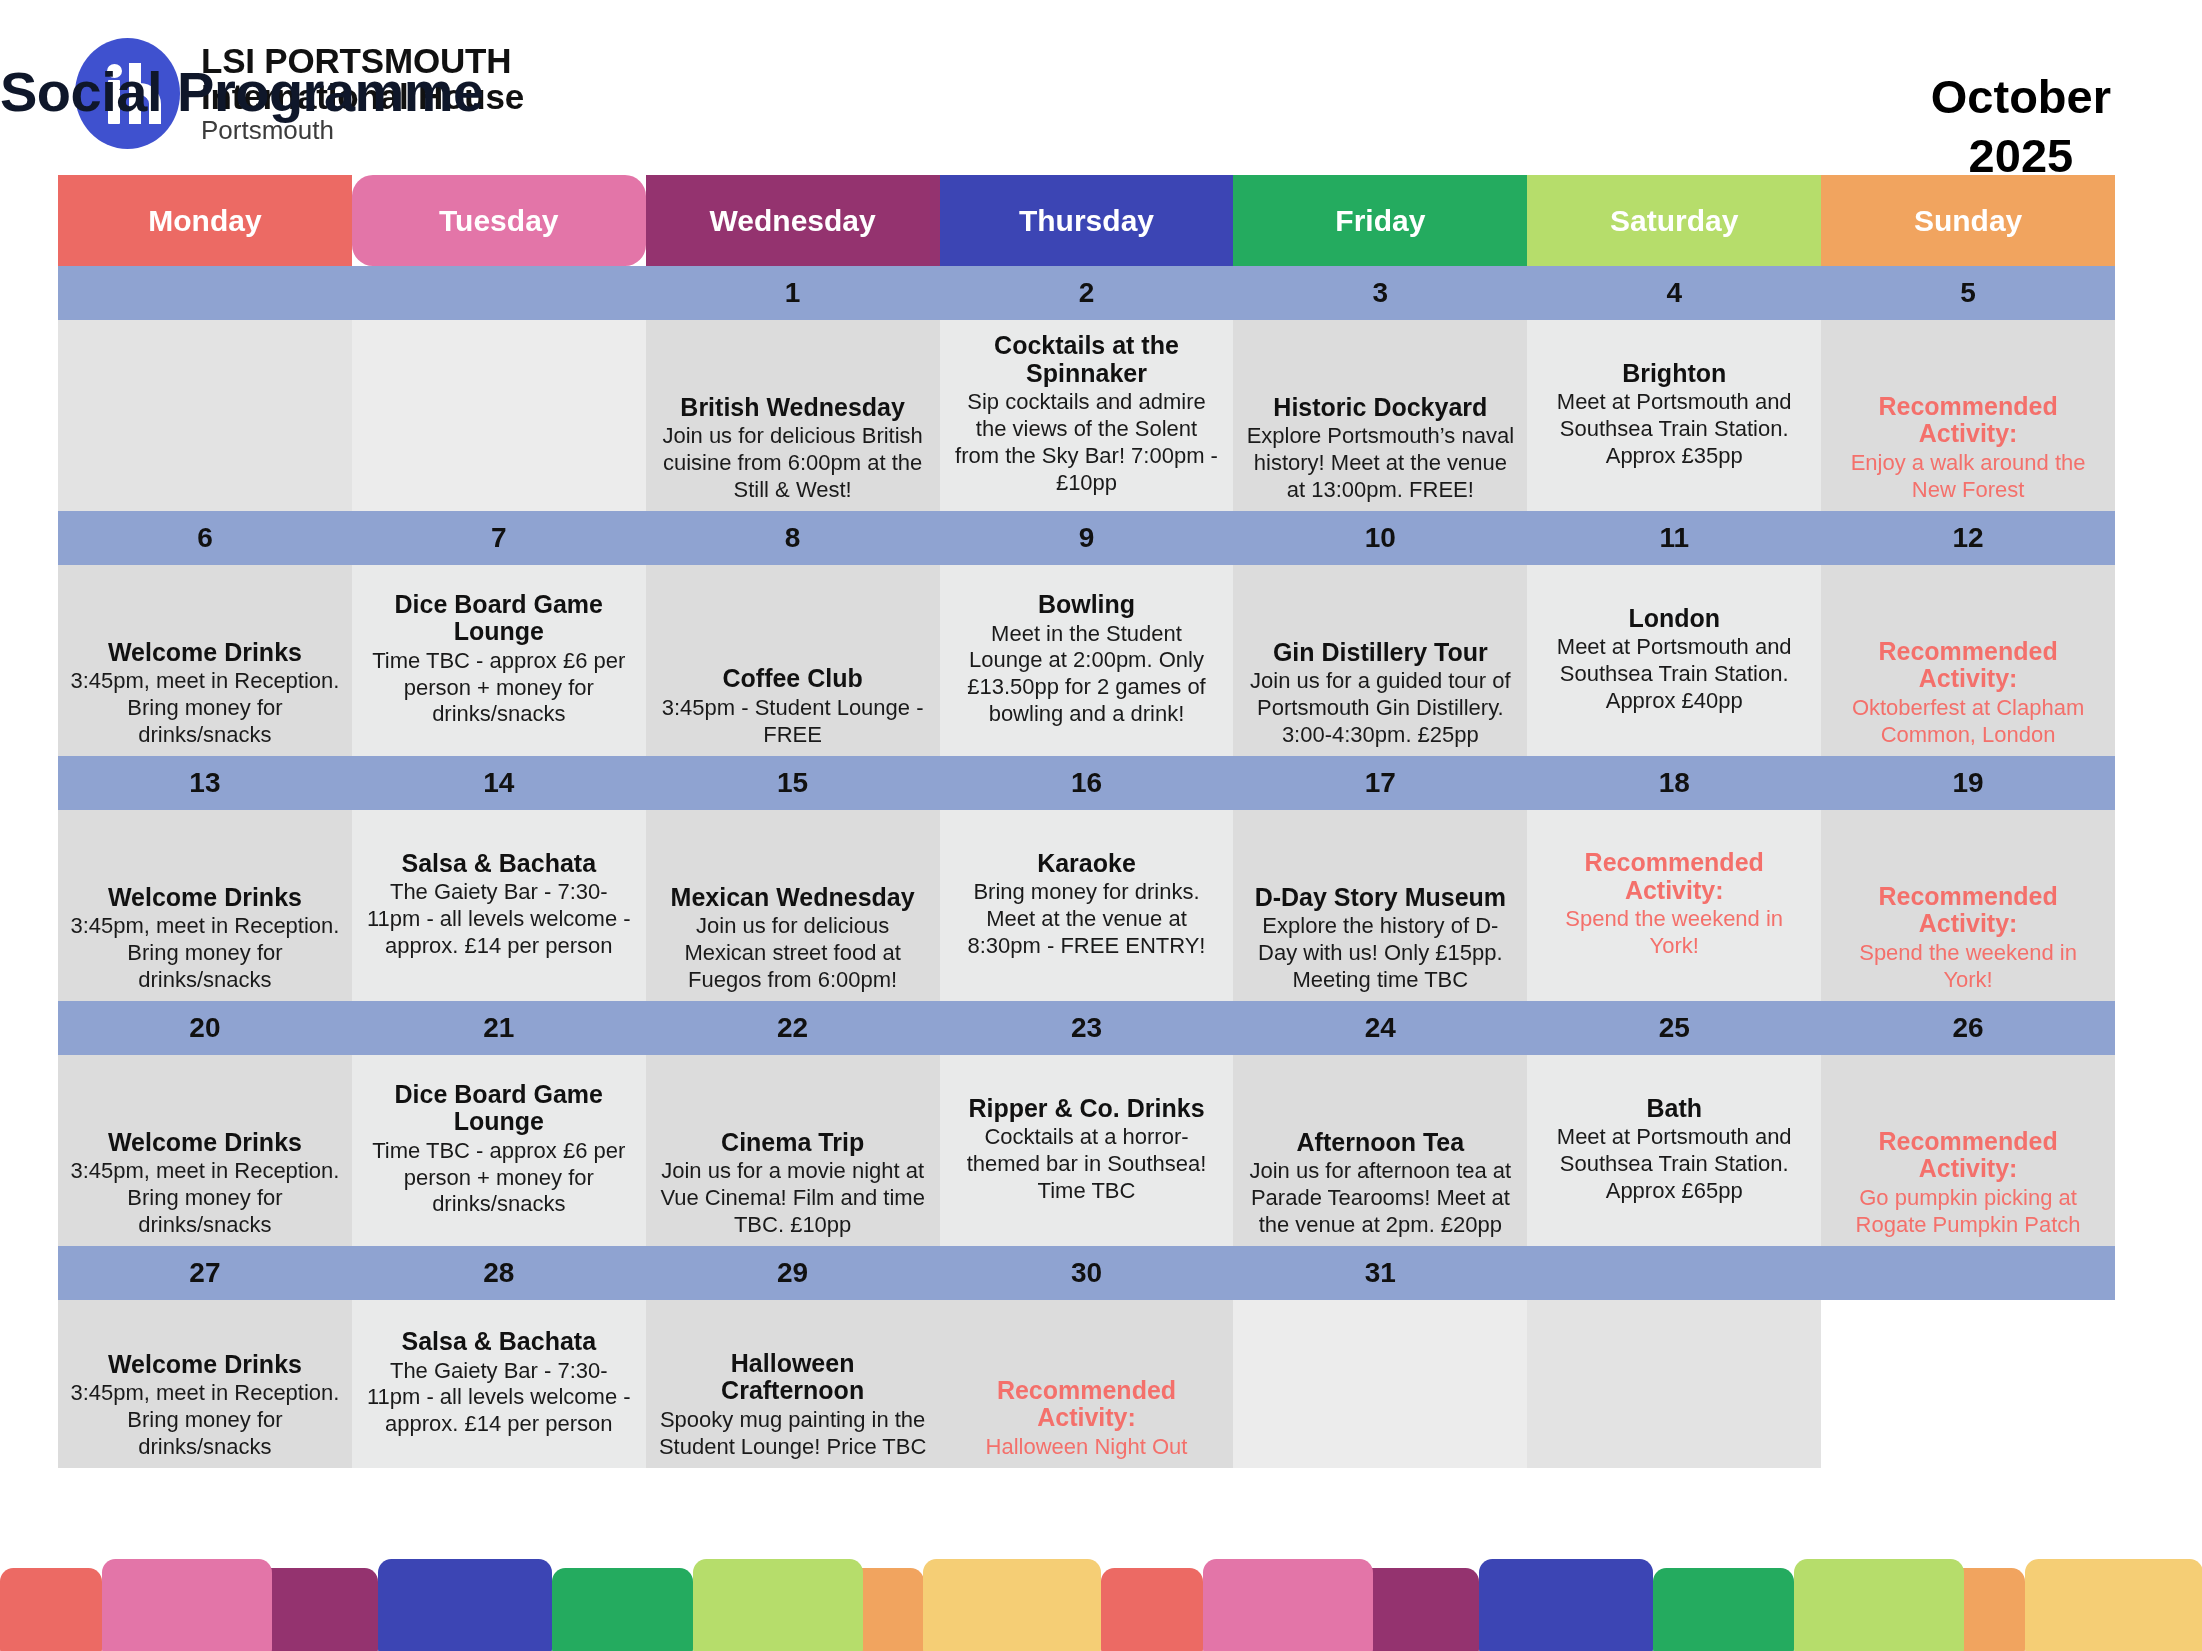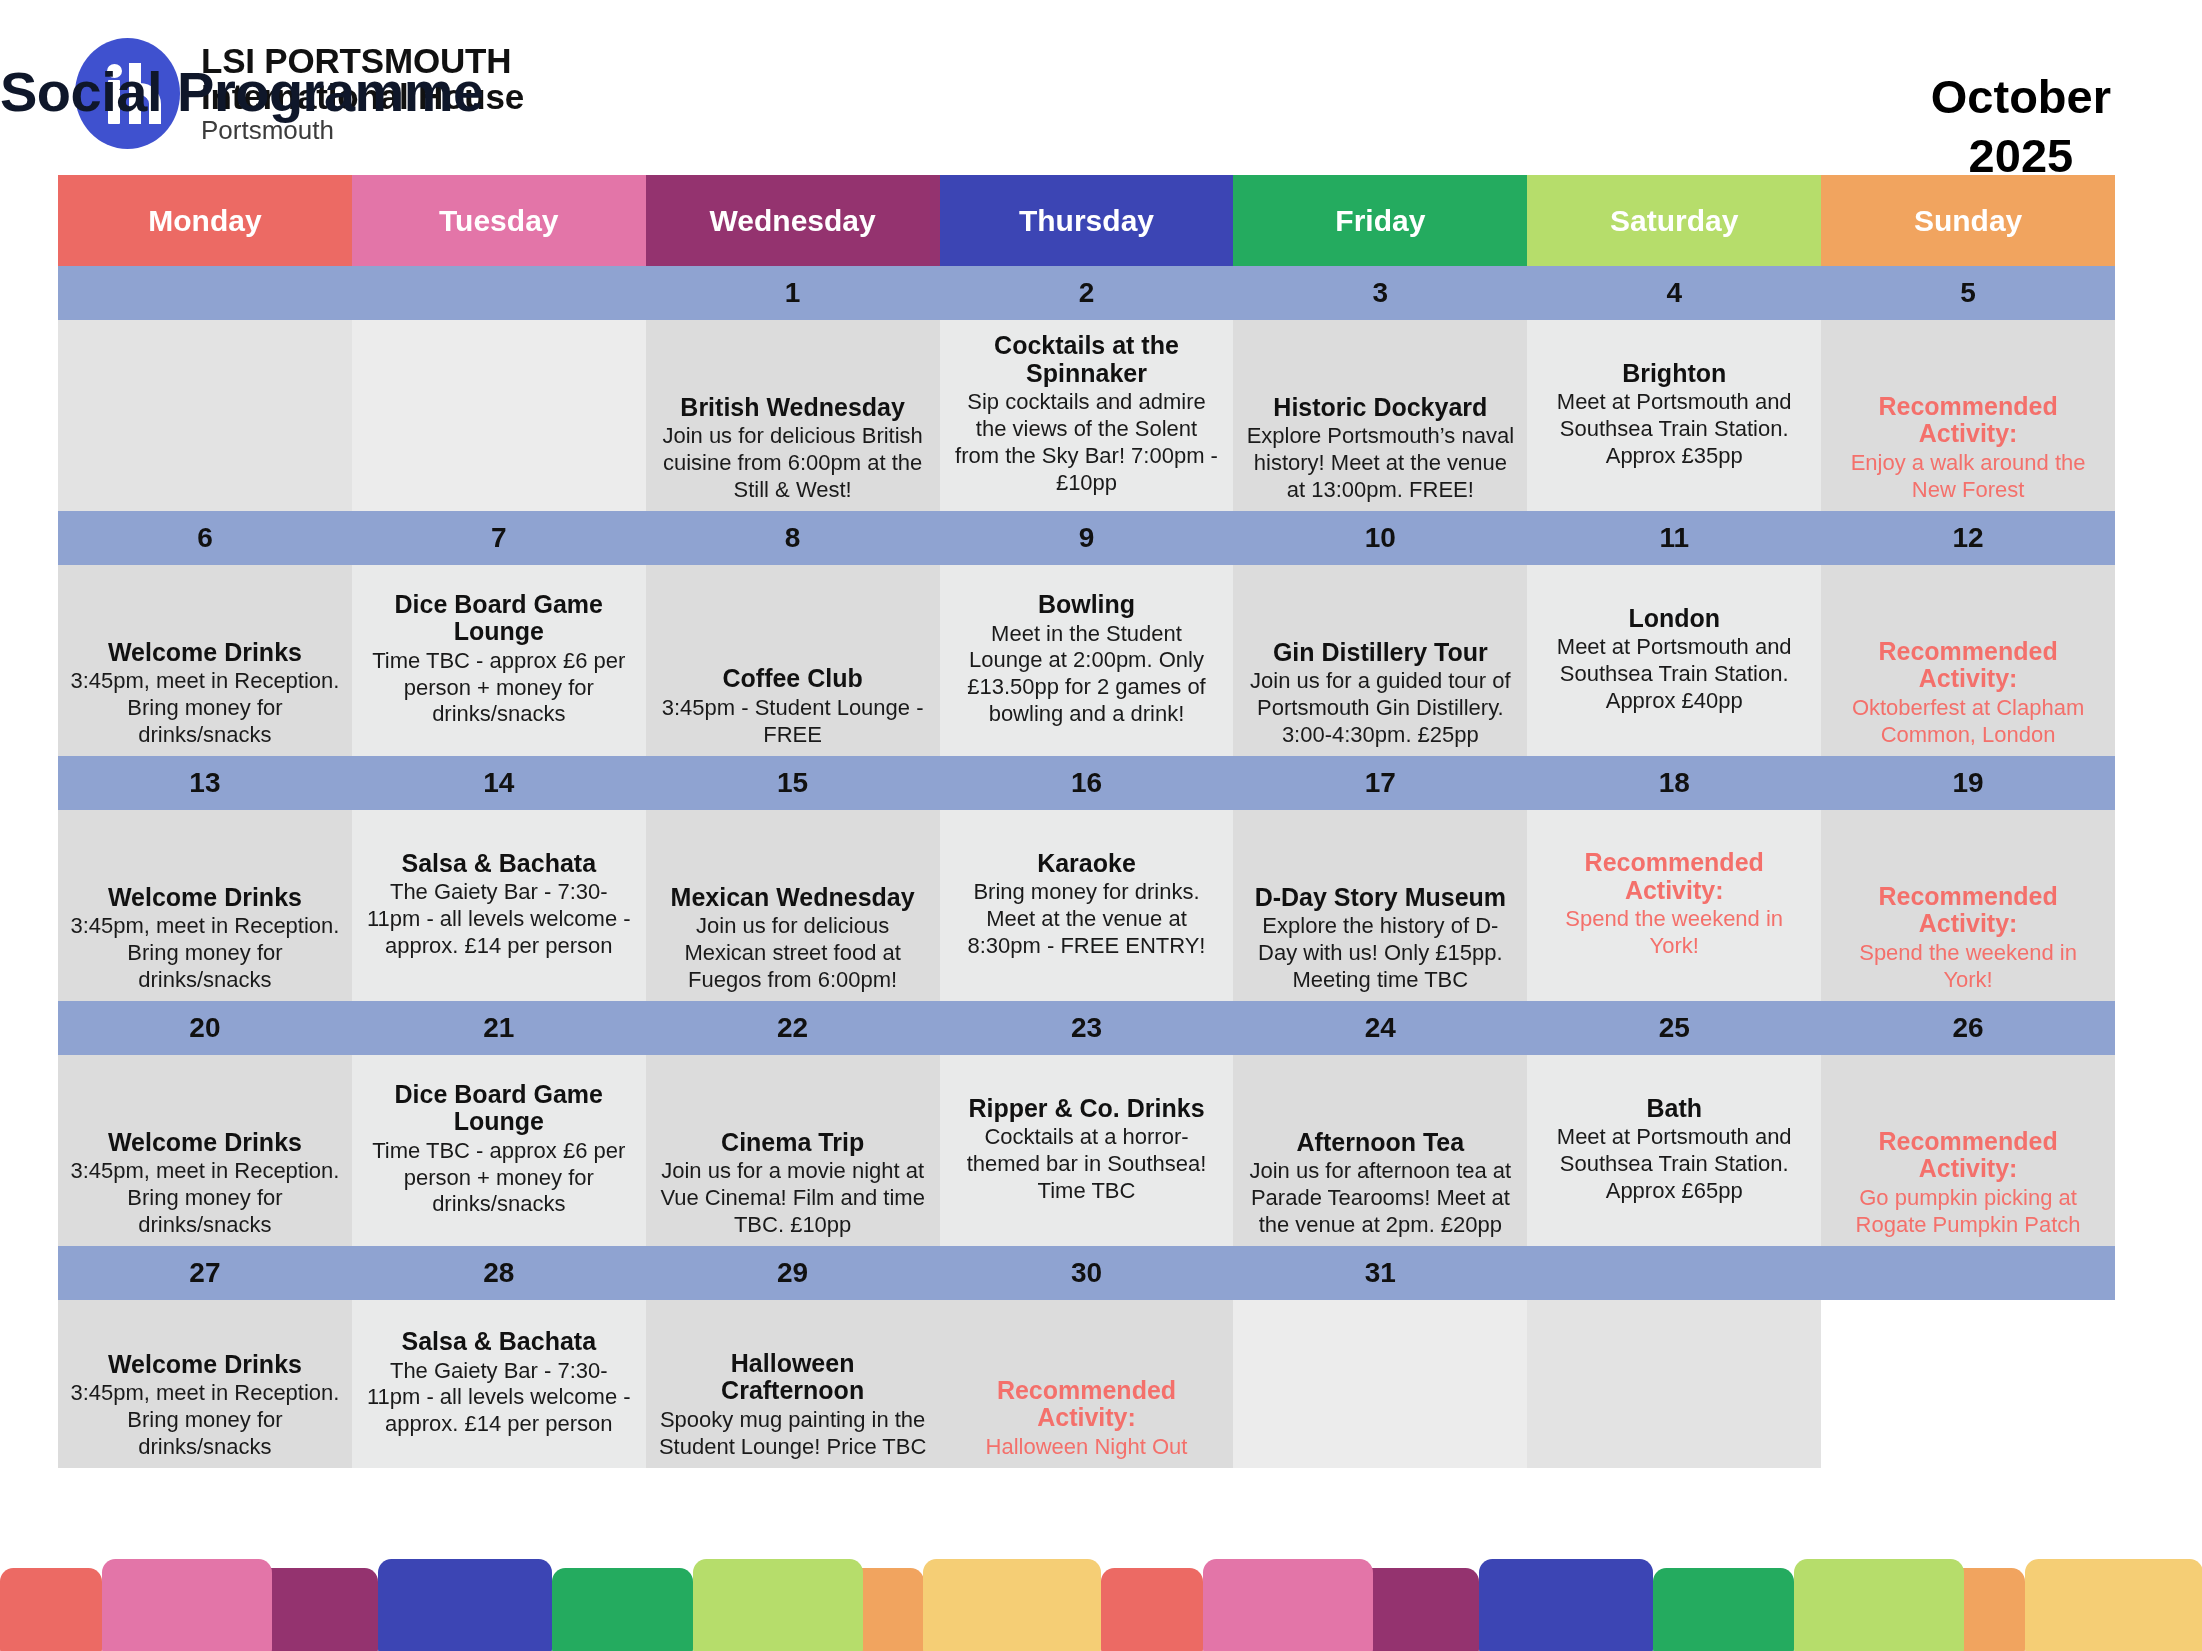--- a/index.html
+++ b/index.html
@@ -122,21 +122,21 @@
     <div class="title">Social Programme</div>
 
     <div class="monthbox">
       <div class="month-name">October</div>
       <div class="month-year">2025</div>
     </div>
   </div>
 
   <div class="cal" id="cal">
       <div class="dow" style="background: rgb(236, 106, 100);">Monday</div>
-      <div class="dow" style="background: rgb(227, 117, 168);">Tuesday</div>
+      <div class="dow" style="background: rgb(227, 117, 168); border-radius: 21px;">Tuesday</div>
       <div class="dow" style="background: rgb(148, 51, 111);">Wednesday</div>
       <div class="dow" style="background: rgb(60, 69, 180);">Thursday</div>
       <div class="dow" style="background: rgb(36, 171, 95);">Friday</div>
       <div class="dow" style="background: rgb(182, 221, 107);">Saturday</div>
       <div class="dow" style="background: rgb(241, 164, 95);">Sunday</div>
       <div class="daynum-cell empty"></div>
       <div class="daynum-cell empty"></div>
       <div class="daynum-cell">1</div>
       <div class="daynum-cell">2</div>
       <div class="daynum-cell">3</div>

